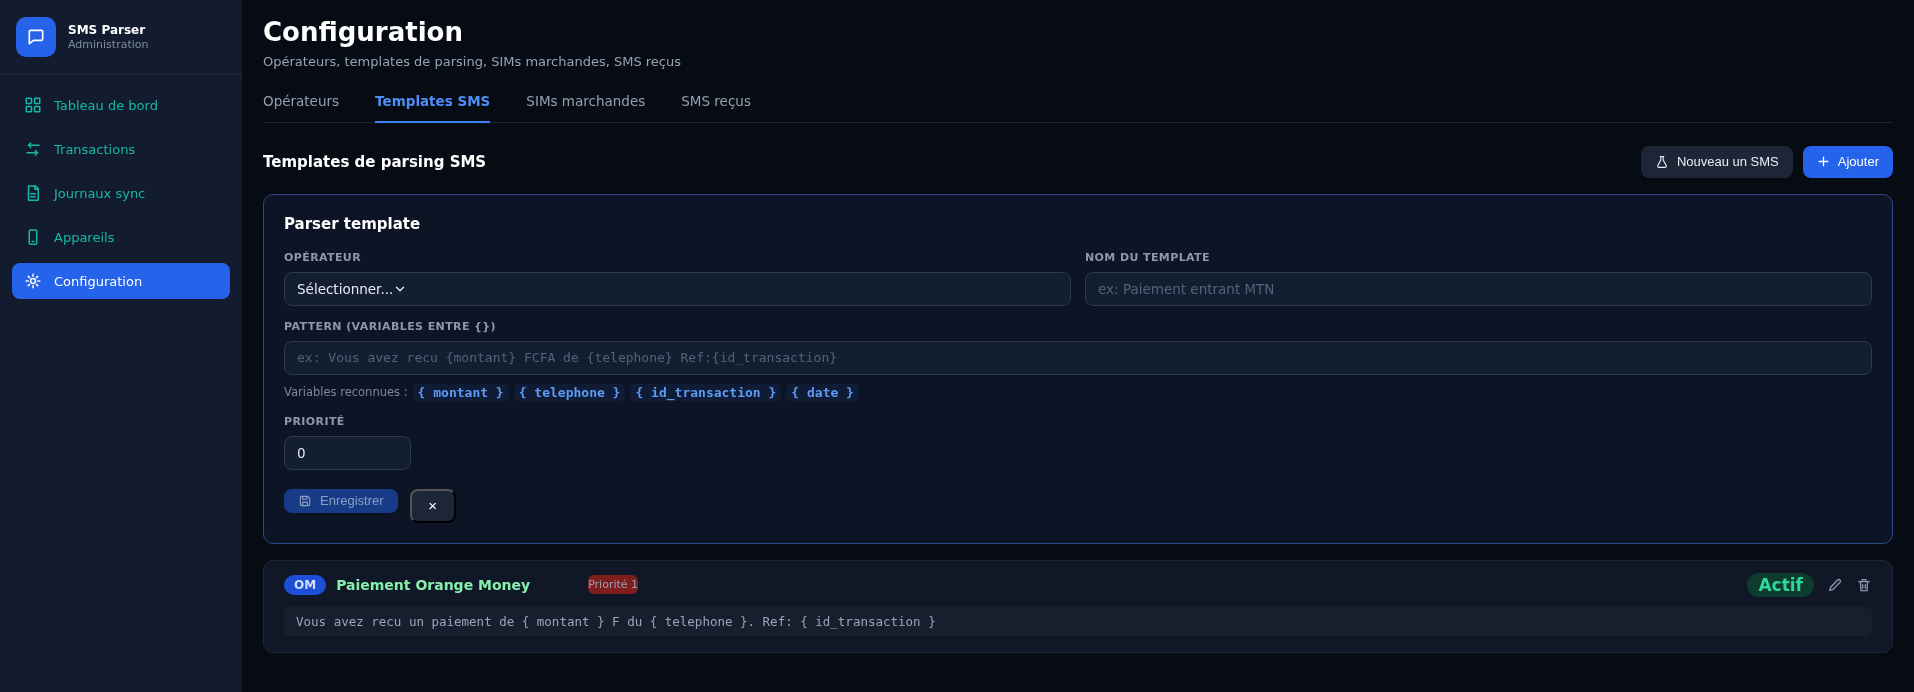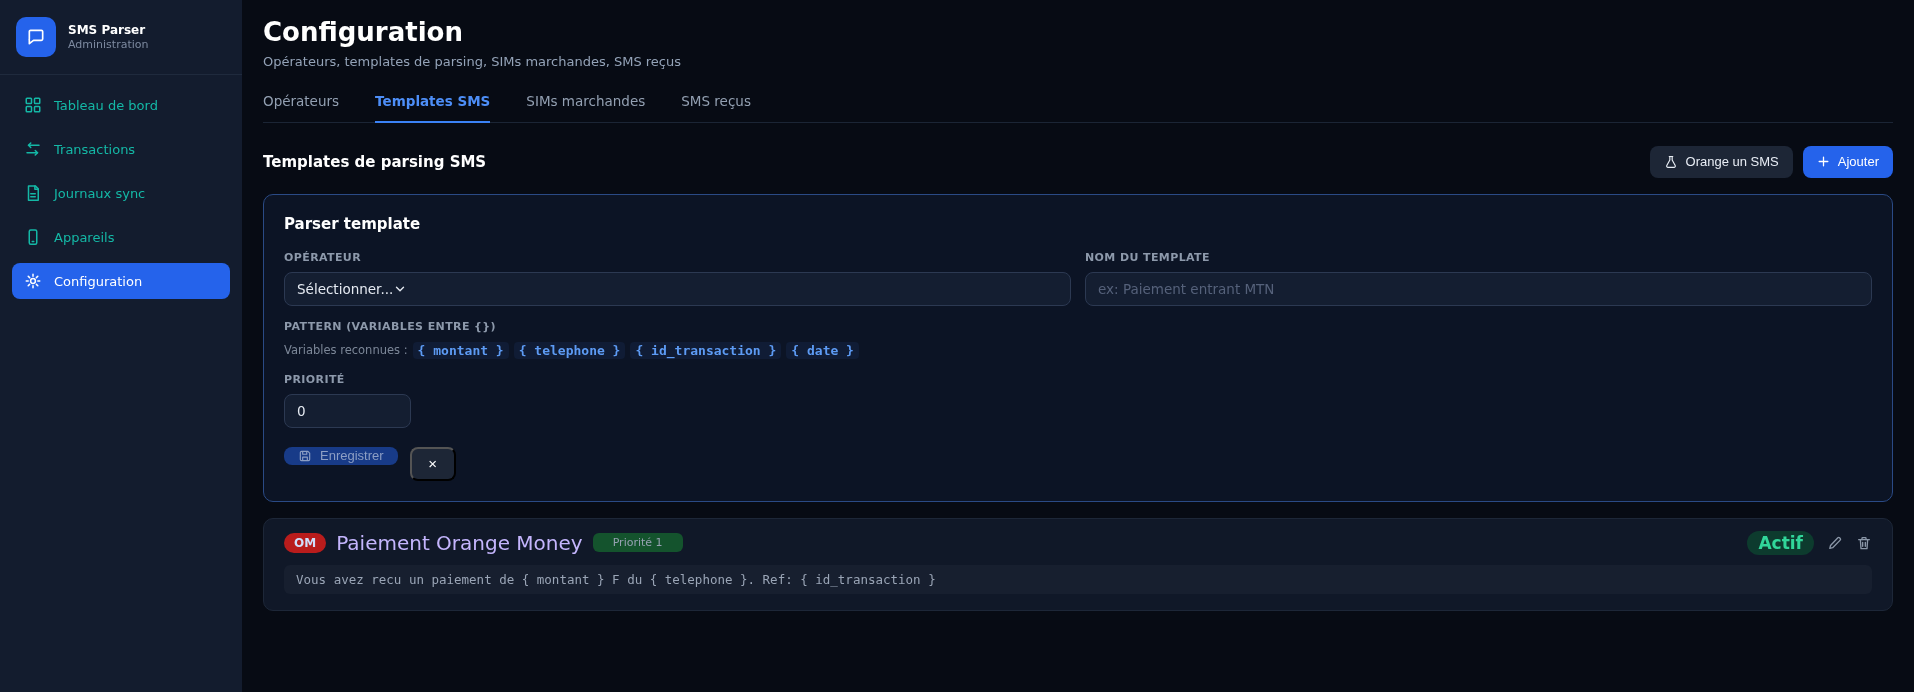--- a/index.html
+++ b/index.html
@@ -51,29 +51,29 @@
     padding:0 12px; font-size:13.5px; color:#e5eaf2; font-family:"DejaVu Sans","Liberation Sans",sans-serif;
   }
   .control { display:flex; align-items:center; cursor:pointer; }
   .tinput::placeholder { color:#55617a; }
   .tinput.mono, .tinput.mono::placeholder { font-family:"DejaVu Sans Mono","Liberation Mono",monospace; font-size:13px; }
   .mt14 { margin-top:14px; }
   .vars-line { margin-top:9px; font-size:11.5px; color:#7c8798; display:flex; align-items:center; flex-wrap:wrap; }
   .var-chip { font-family:"DejaVu Sans Mono","Liberation Mono",monospace; font-size:13px; font-weight:bold; color:#5d9bf4; background:rgba(59,130,246,.08); padding:1px 5px; border-radius:4px; margin-left:5px; }
   .prio-input { width:127px; }
   .form-actions { display:flex; gap:12px; margin-top:19px; }
-  .btn-save { background:#183b88; color:#8c9ec4; height:18px; }
+  .btn-save { background:#183b88; color:#8c9ec4; height:24px; }
   .btn-close { width:46px; height:34px; background:#1d2636; color:#fff; font-size:15px; display:flex; align-items:center; justify-content:center; border-radius:8px; cursor:pointer; }
 
   
   .tpl-card { margin-top:16px; background:#101828; border:1px solid #1d2738; border-radius:10px; padding:12px 20px 16px 20px; }
   .tpl-head { display:flex; align-items:center; gap:10px; }
-  .om-badge { background:#b91c1c; color:#cfdffc; font-size:12px; font-weight:bold; padding:3px 10px; border-radius:999px; }
-  .tpl-name { font-size:20px; font-weight:normal; color:#c4b5fd; }
-  .prio-badge { background:#14532d; color:#96a1b2; font-size:11px; padding:3px 20px; border-radius:6px; }
+  .om-badge { background:#1d4ed8; color:#cfdffc; font-size:12px; font-weight:bold; padding:3px 10px; border-radius:999px; }
+  .tpl-name { font-size:14px; font-weight:bold; color:#86efac; }
+  .prio-badge { background:#7f1d1d; color:#96a1b2; font-size:11px; padding:3px 0; border-radius:6px;margin-left:48px; }
   .tpl-right { margin-left:auto; display:flex; align-items:center; gap:13px; }
   .actif-badge { background:#0d3b2e; color:#31d69a; font-size:17px; font-weight:bold; padding:2px 11px; border-radius:999px; }
   .icon-btn { color:#8b97a8; cursor:pointer; width:16px; height:16px; }
   .tpl-pattern { margin-top:10px; background:#171f2f; border-radius:6px; padding:7px 12px; font-family:"DejaVu Sans Mono","Liberation Mono",monospace; font-size:12.5px; color:#9aa5b6; white-space:nowrap; overflow:hidden; }
 </style>
 </head>
 <body>
 
 <aside class="sidebar">
   <div class="app-header">
@@ -157,21 +157,21 @@
   <div class="section-row">
     <div class="section-title">Templates de parsing SMS</div>
     <div class="section-actions">
       <button class="btn btn-ghost">
         <span>
           <svg width="14" height="14" viewBox="0 0 24 24" fill="none" stroke="currentColor" stroke-width="2" stroke-linecap="round" stroke-linejoin="round">
               <path d="M9 2.5h6"></path>
               <path d="M10 2.5v6.2L4.8 18a2.2 2.2 0 0 0 2 3.2h10.4a2.2 2.2 0 0 0 2-3.2L14 8.7V2.5"></path>
             </svg>
         </span>
-        <span>Orange un SMS</span>
+        <span>Nouveau un SMS</span>
       </button>
       <button class="btn btn-primary">
         <span>
           <svg width="13" height="13" viewBox="0 0 24 24" fill="none" stroke="currentColor" stroke-width="2.4" stroke-linecap="round">
               <path d="M12 4v16M4 12h16"></path>
             </svg>
         </span>
         <span>Ajouter</span>
       </button>
     </div>
@@ -193,20 +193,21 @@
         </div>
       </div>
       <div class="field">
         <label class="flabel">NOM DU TEMPLATE</label>
         <input class="tinput" type="text" placeholder="ex: Paiement entrant MTN" style="">
       </div>
     </div>
 
     <div class="mt14">
       <label class="flabel">PATTERN (VARIABLES ENTRE {})</label>
+      <input class="tinput mono" type="text" placeholder="ex: Vous avez recu {montant} FCFA de {telephone} Ref:{id_transaction}" style="">
       <div class="vars-line">
         <span>Variables reconnues :</span>
         <span class="var-chip">{ montant }</span>
         <span class="var-chip">{ telephone }</span>
         <span class="var-chip">{ id_transaction }</span>
         <span class="var-chip">{ date }</span>
       </div>
     </div>
 
     <div class="mt14">

